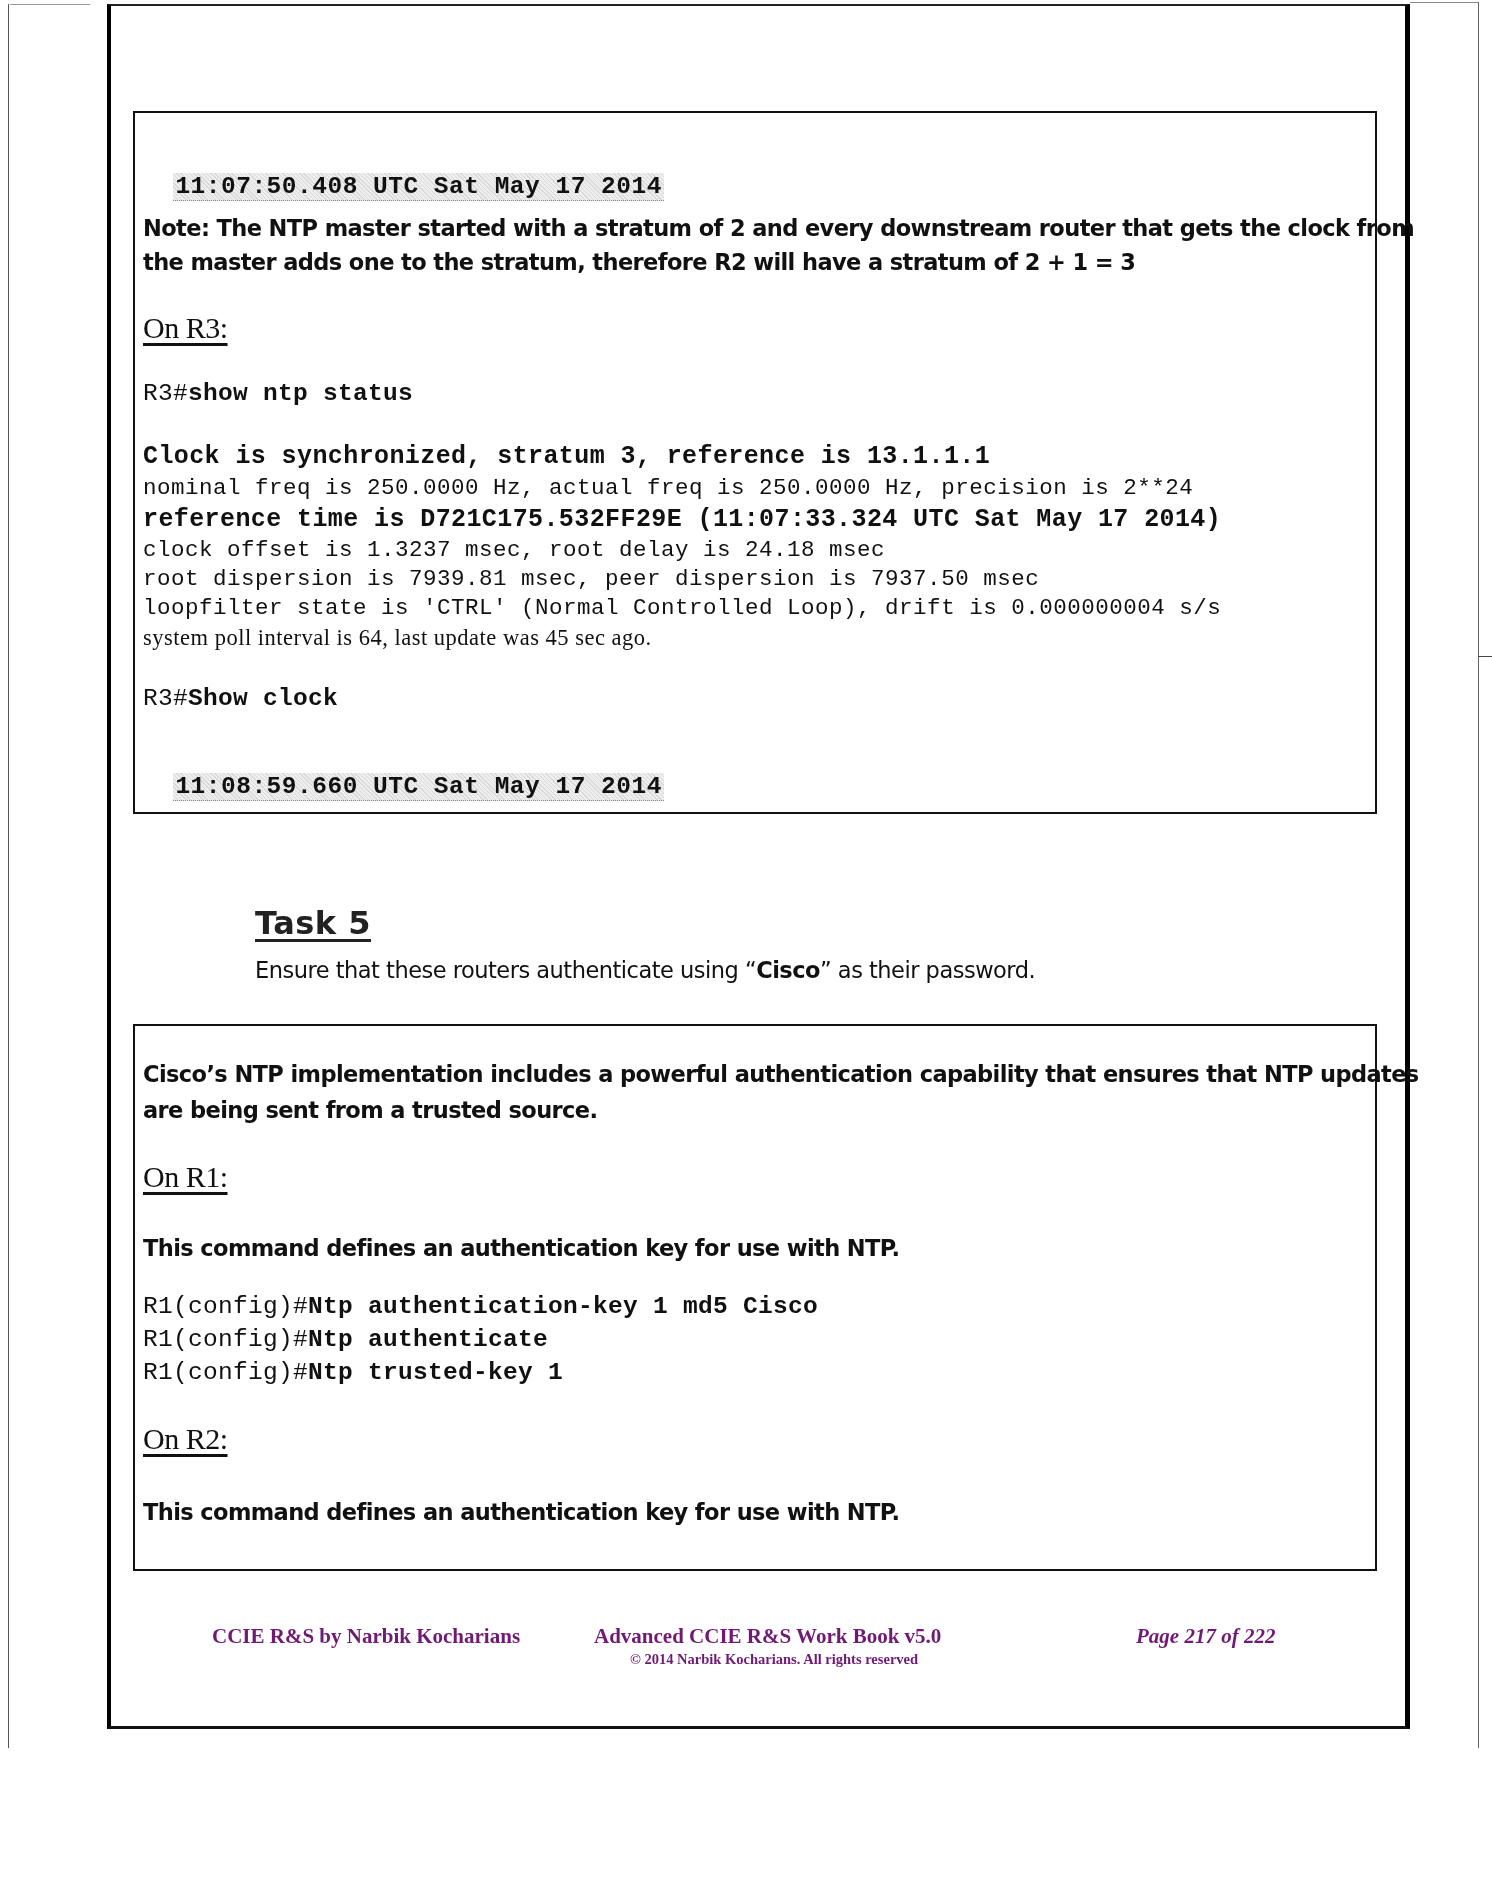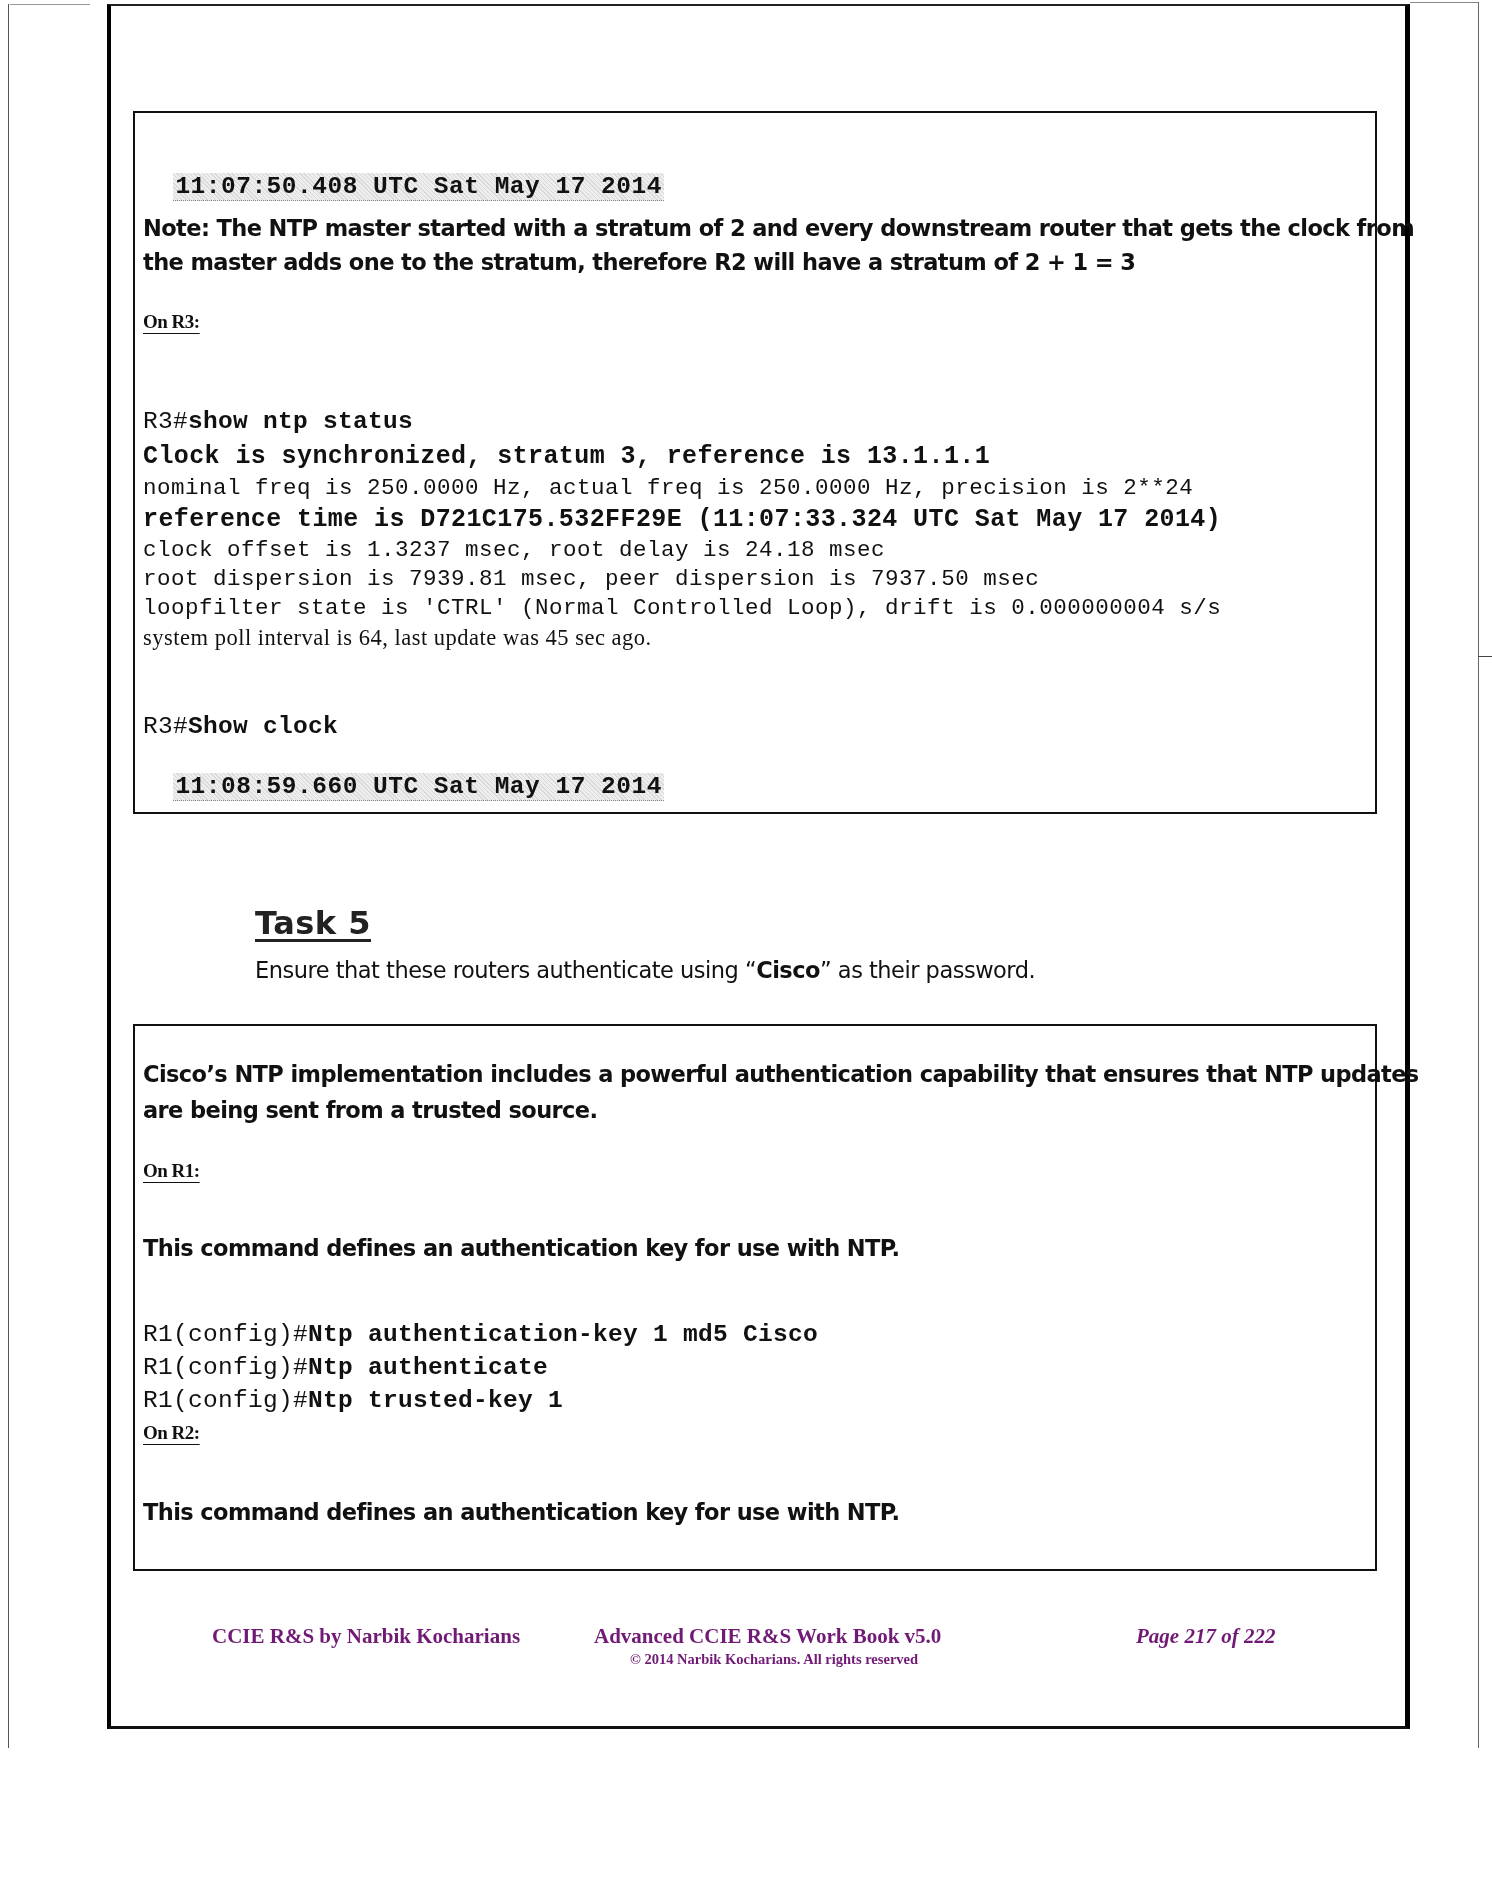--- a/index.html
+++ b/index.html
@@ -20,22 +20,22 @@
 
   .abs { position: absolute; white-space: pre; }
   .mono { font-family: "Liberation Mono", "DejaVu Sans Mono", monospace; }
   .sans { font-family: "DejaVu Sans", "Liberation Sans", sans-serif; }
   .serif { font-family: "Liberation Serif", "DejaVu Serif", serif; }
 
   .hl { background: repeating-linear-gradient(45deg, #d9d9d9 0 1px, #eeeeee 1px 3px); border-bottom: 1px dotted #888; padding: 0 2px; }
   .b { font-weight: bold; }
 
   .note { font-size: 22.5px; font-weight: bold; line-height: 36px; letter-spacing: -0.6px; }
-  .sec-heading { font-size: 19px; font-weight: bold; text-decoration: underline; text-underline-offset: 5px; letter-spacing: -0.5px; }
-  .cmd { font-size: 24.5px; letter-spacing: 0.3px; margin-top: 28px; }
+  .sec-heading { font-size: 30px; font-weight: normal; text-decoration: underline; text-underline-offset: 5px; letter-spacing: -0.5px; }
+  .cmd { font-size: 24.5px; letter-spacing: 0.3px; }
   .out { font-size: 22.5px; line-height: 29px; letter-spacing: 0.5px; }
   .out-bold { font-size: 25px; font-weight: bold; letter-spacing: 0.4px; }
   .clock-line { font-size: 24.5px; font-weight: bold; letter-spacing: 0.5px; }
 
   .task-title { font-family: "DejaVu Sans", sans-serif; font-weight: bold; font-size: 32px;
     text-decoration: underline; text-underline-offset: 5px; letter-spacing: 0.5px; color: #222; }
   .task-desc { font-size: 22.5px; letter-spacing: -0.5px; }
 
   .footer { color: #701a75; }
   .footer-left { font-size: 21px; font-weight: bold; }

